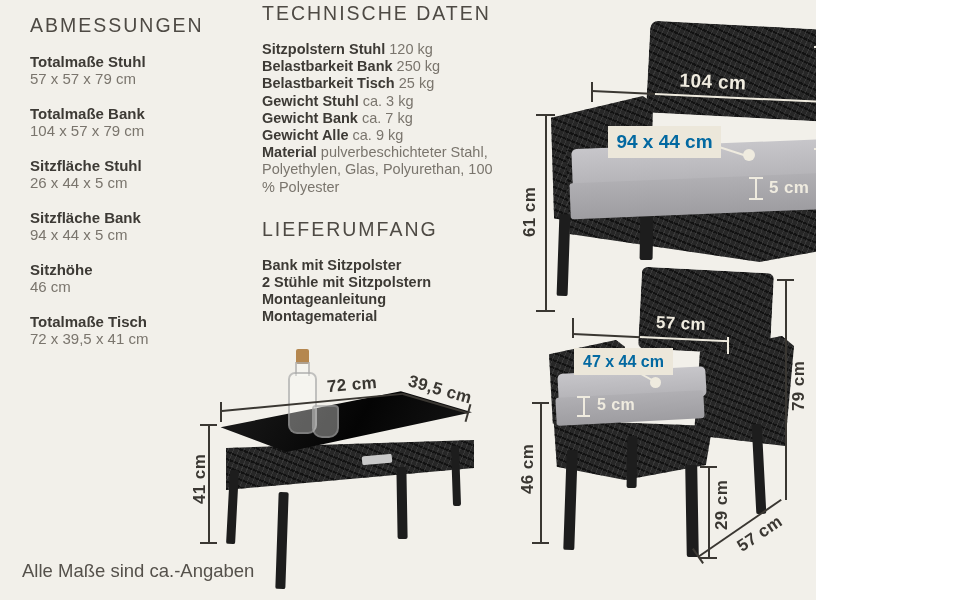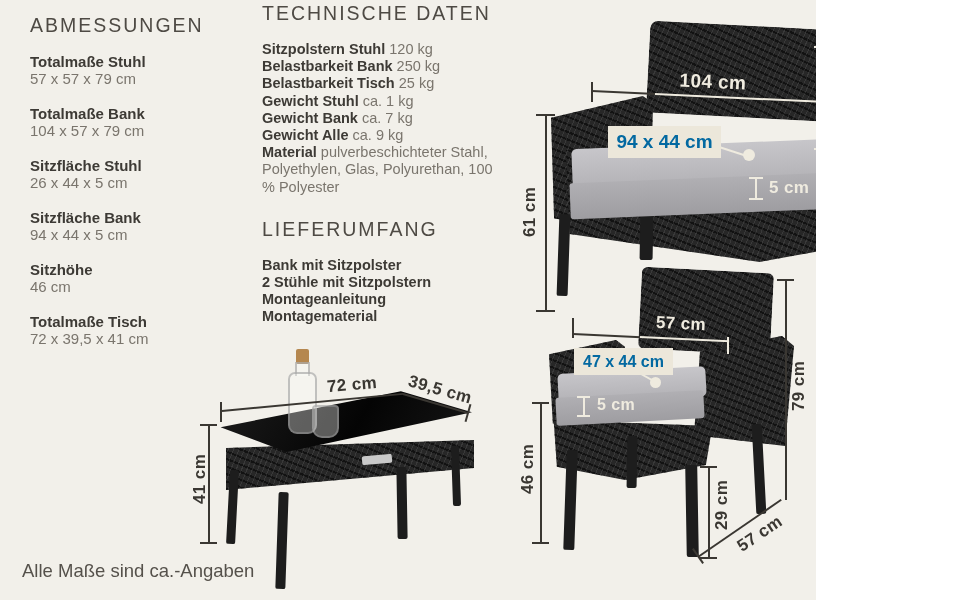--- a/index.html
+++ b/index.html
@@ -82,21 +82,21 @@
       <div class="spec-label">Totalmaße Tisch</div>
       <div class="spec-value">72 x 39,5 x 41 cm</div>
     </div>
   </section>
 
   <section class="col-tech">
     <h2>TECHNISCHE DATEN</h2>
     <p class="tech-line"><b>Sitzpolstern Stuhl</b> <span>120 kg</span></p>
     <p class="tech-line"><b>Belastbarkeit Bank</b> <span>250 kg</span></p>
     <p class="tech-line"><b>Belastbarkeit Tisch</b> <span>25 kg</span></p>
-    <p class="tech-line"><b>Gewicht Stuhl</b> <span>ca. 1 kg</span></p>
+    <p class="tech-line"><b>Gewicht Stuhl</b> <span>ca. 3 kg</span></p>
     <p class="tech-line"><b>Gewicht Bank</b> <span>ca. 7 kg</span></p>
     <p class="tech-line"><b>Gewicht Alle</b> <span>ca. 9 kg</span></p>
     <p class="tech-line"><b>Material</b> <span>pulverbeschichteter Stahl, Polyethylen, Glas, Polyurethan, 100 % Polyester</span></p>
 
     <h2 class="h2-liefer">LIEFERUMFANG</h2>
     <p class="del-line">Bank mit Sitzpolster</p>
     <p class="del-line">2 Stühle mit Sitzpolstern</p>
     <p class="del-line">Montageanleitung</p>
     <p class="del-line">Montagematerial</p>
   </section>

